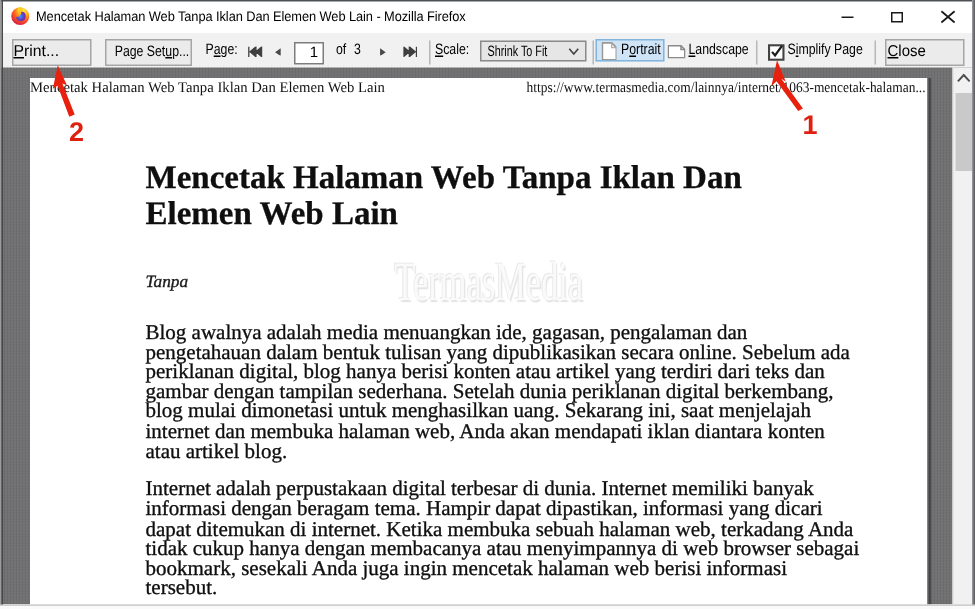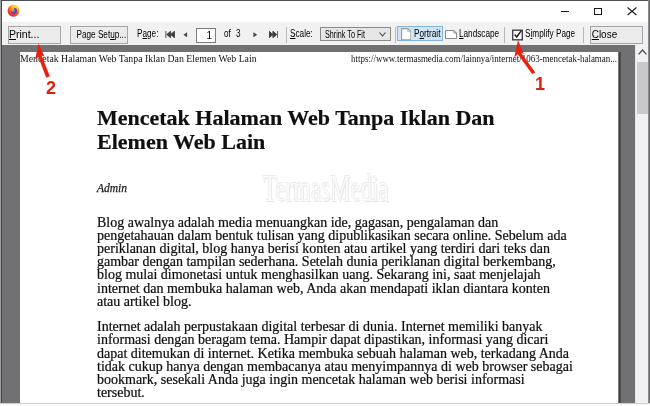--- a/index.html
+++ b/index.html
@@ -48,20 +48,21 @@
           <stop offset="0%" stop-color="#30a8ff"></stop>
             <stop offset="55%" stop-color="#5f46c6"></stop>
             <stop offset="100%" stop-color="#8422a0"></stop>
         </radialGradient>
       </defs>
       <circle cx="12" cy="12.5" r="11" fill="url(#g1)"></circle>
       <path d="M13.5 6.8 A6 6 0 1 1 6.8 13.6 A6.8 6.8 0 0 0 13.5 6.8z" fill="url(#g2)"></path>
       <path d="M10.5 1.6 C14.2 1.6 15.4 4.2 14.8 6.6 C13 5.2 10.2 5.8 9.6 8.4 C7.8 7 8.4 2.6 10.5 1.6z" fill="#ffd11c"></path>
     </svg>
   </div>
+  <div class="abs" id="title"><span style="display:inline-block;transform:scaleX(0.93);transform-origin:0 50%;">Mencetak Halaman Web Tanpa Iklan Dan Elemen Web Lain - Mozilla Firefox</span></div>
   <div class="abs" style="left:560.5px;top:10.6px;width:8.5px;height:1.3px;background:#1a1a1a;"></div>
   <div class="abs" style="left:593.5px;top:7.6px;width:8px;height:7.3px;border:1.25px solid #1a1a1a;background:#fff;"></div>
   <div class="abs" style="left:627px;top:7.2px;width:10px;height:8.5px;">
     <svg width="10" height="8.5" viewBox="0 0 10 8.5">
         <path d="M0.6 0.5 L9.4 8 M9.4 0.5 L0.6 8" stroke="#1a1a1a" stroke-width="1.15"></path>
       </svg>
   </div>
 
   <div class="abs" id="toolbar"></div>
   <div class="abs btn" id="printbtn" style="left:8px;top:25.5px;width:53px;height:18px;"><span class="tlbl" style="line-height:11px;font-size:10.5px;"><u>P</u>rint...</span></div>
@@ -124,21 +125,21 @@
   <div class="abs tlbl sq" style="left:524.5px;top:28px;">S<u>i</u>mplify Page</div>
   <div class="abs sep" style="left:583px;"></div>
   <div class="abs btn" id="closebtn" style="left:590px;top:25.5px;width:53px;height:18px;"><span class="tlbl" style="line-height:11px;font-size:10.5px;display:inline-block;transform:scaleX(0.95);"><u>C</u>lose</span></div>
 
   <div class="abs" id="preview"></div>
   <div class="abs" id="page">
     <div class="abs hdr" style="left:0;top:1px;"><span class="hsq">Mencetak Halaman Web Tanpa Iklan Dan Elemen Web Lain</span></div>
     <div class="abs hdr" style="left:331px;top:1px;"><span id="urlsq" style="display:inline-block;transform:scaleX(0.915);transform-origin:0 50%;">https://www.termasmedia.com/lainnya/internet/1063-mencetak-halaman...</span></div>
     <div class="abs" id="wmark"><span style="display:inline-block;transform:scaleX(0.62);transform-origin:0 50%;">TermasMedia</span></div>
     <div class="abs" id="doctitle">Mencetak Halaman Web Tanpa Iklan Dan<br>Elemen Web Lain</div>
-    <div class="abs" id="admin">Admin</div>
+    <div class="abs" id="admin">Tanpa</div>
     <div class="abs para" id="p1" style="top:163.5px;">Blog awalnya adalah media menuangkan ide, gagasan, pengalaman dan<br>pengetahauan dalam bentuk tulisan yang dipublikasikan secara online. Sebelum ada<br>periklanan digital, blog hanya berisi konten atau artikel yang terdiri dari teks dan<br>gambar dengan tampilan sederhana. Setelah dunia periklanan digital berkembang,<br>blog mulai dimonetasi untuk menghasilkan uang. Sekarang ini, saat menjelajah<br>internet dan membuka halaman web, Anda akan mendapati iklan diantara konten<br>atau artikel blog.</div>
     <div class="abs para" id="p2" style="top:268.2px;">Internet adalah perpustakaan digital terbesar di dunia. Internet memiliki banyak<br>informasi dengan beragam tema. Hampir dapat dipastikan, informasi yang dicari<br>dapat ditemukan di internet. Ketika membuka sebuah halaman web, terkadang Anda<br>tidak cukup hanya dengan membacanya atau menyimpannya di web browser sebagai<br>bookmark, sesekali Anda juga ingin mencetak halaman web berisi informasi<br>tersebut.</div>
   </div>
   <div class="abs" style="left:618px;top:52px;width:3px;height:351px;background:linear-gradient(to right,#98989a,#403e42,#59595b);"></div>
   <div class="abs" id="sb"></div>
   <div class="abs" style="left:638px;top:48.5px;">
     <svg width="9" height="6" viewBox="0 0 9 6">
         <path d="M0.6 5.3 L4.5 1 L8.4 5.3" stroke="#4c4c4c" fill="none" stroke-width="1.25"></path>
       </svg>
   </div>

